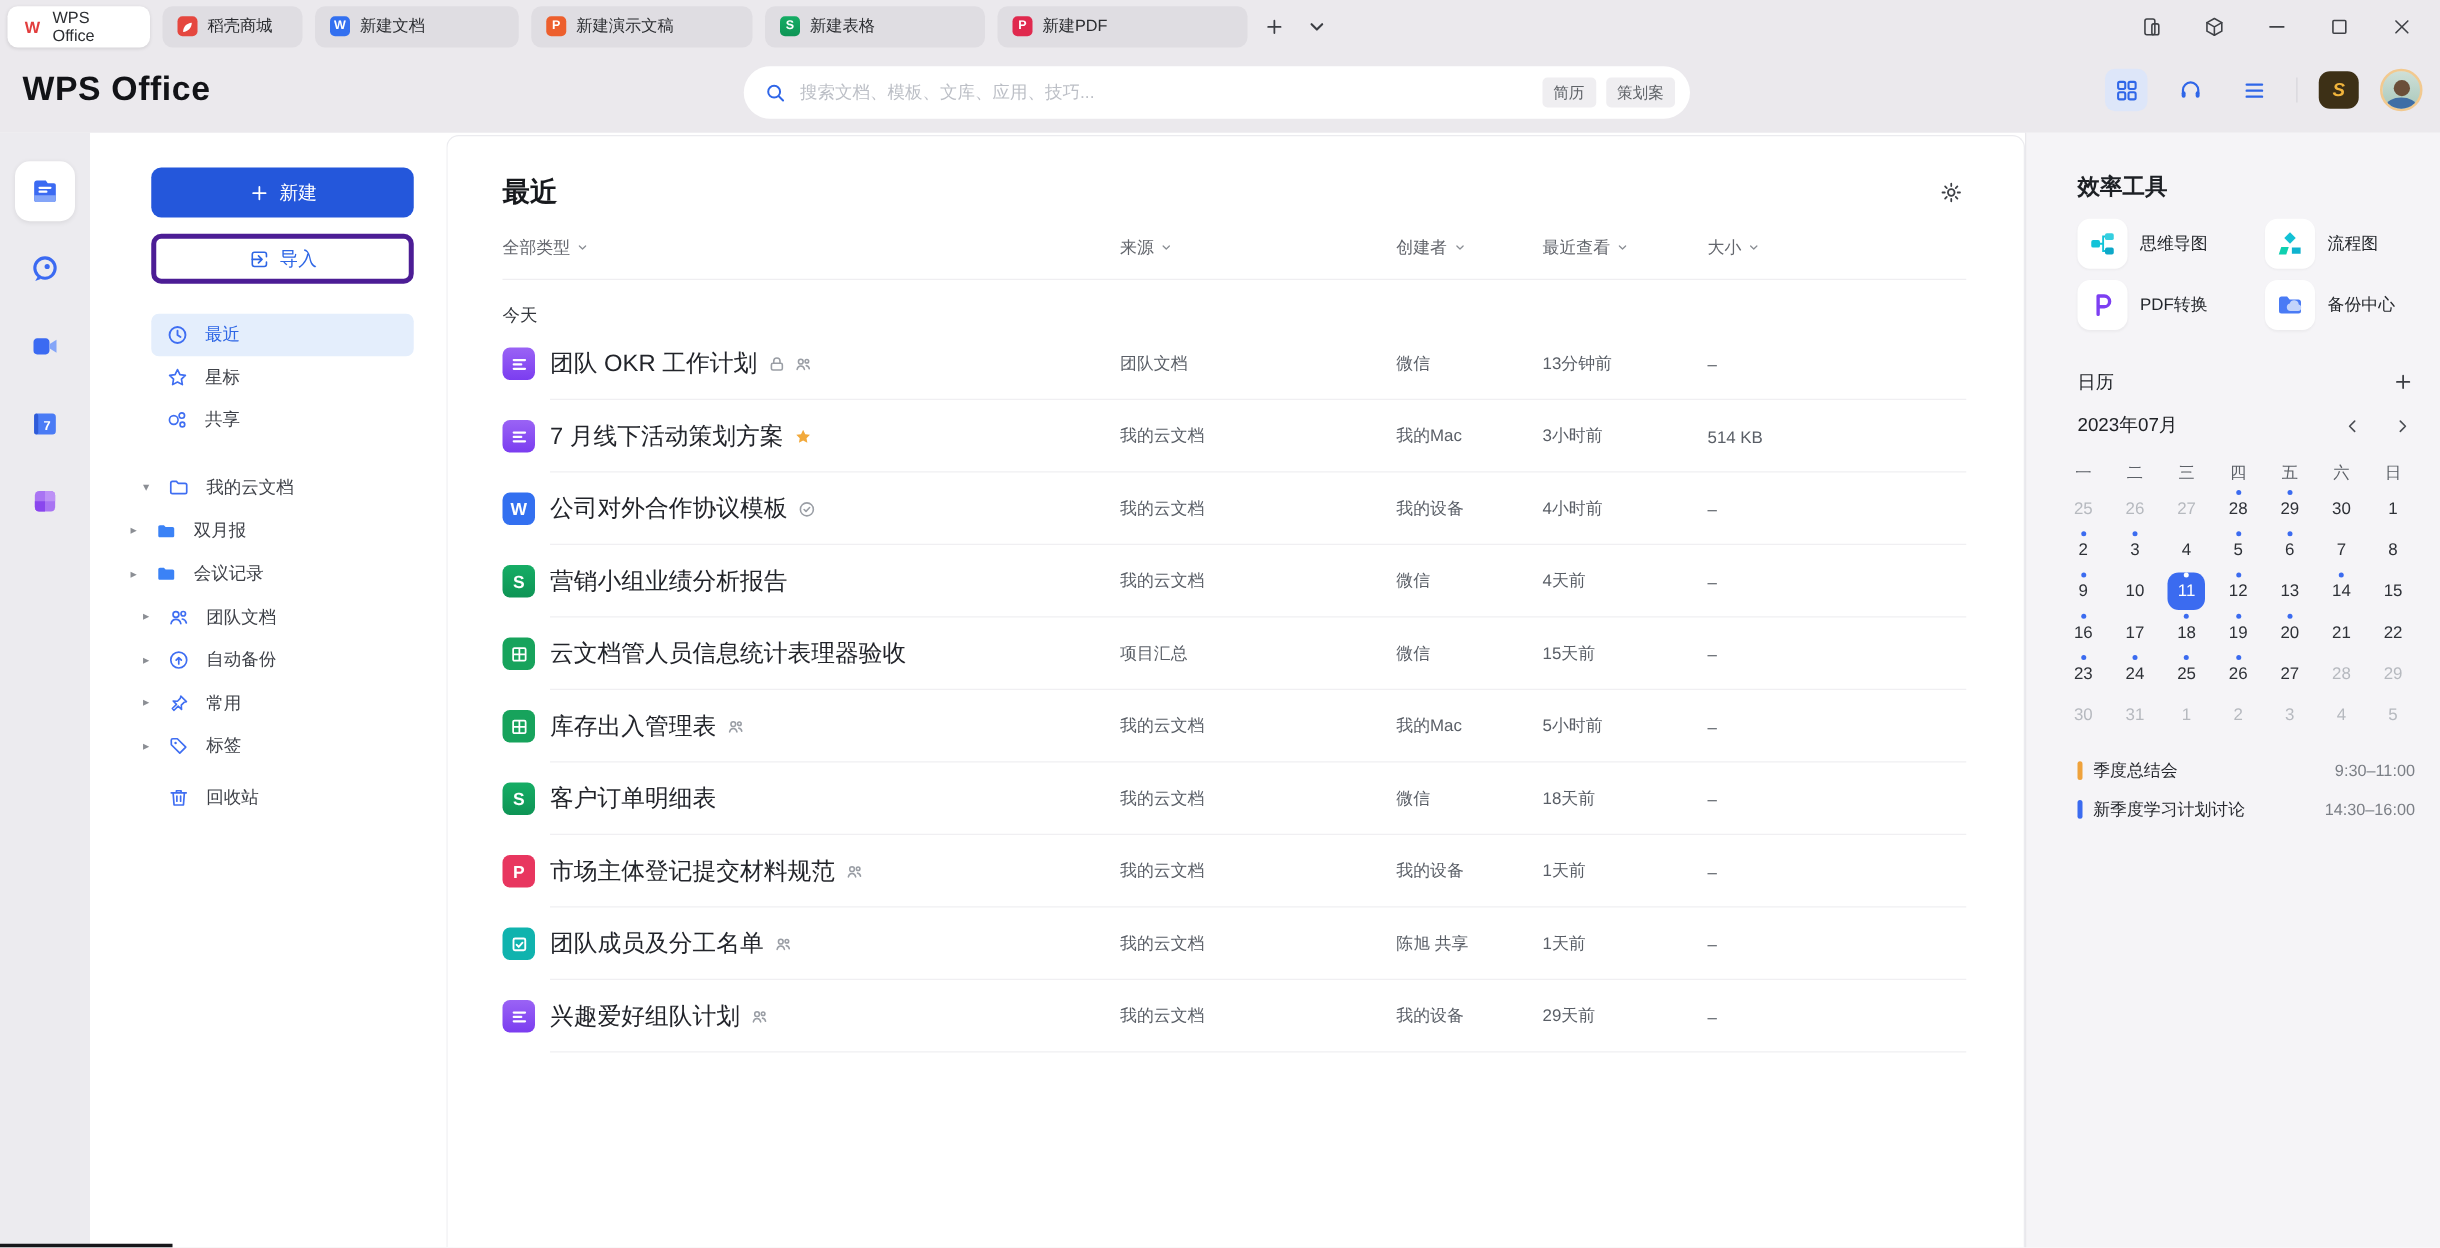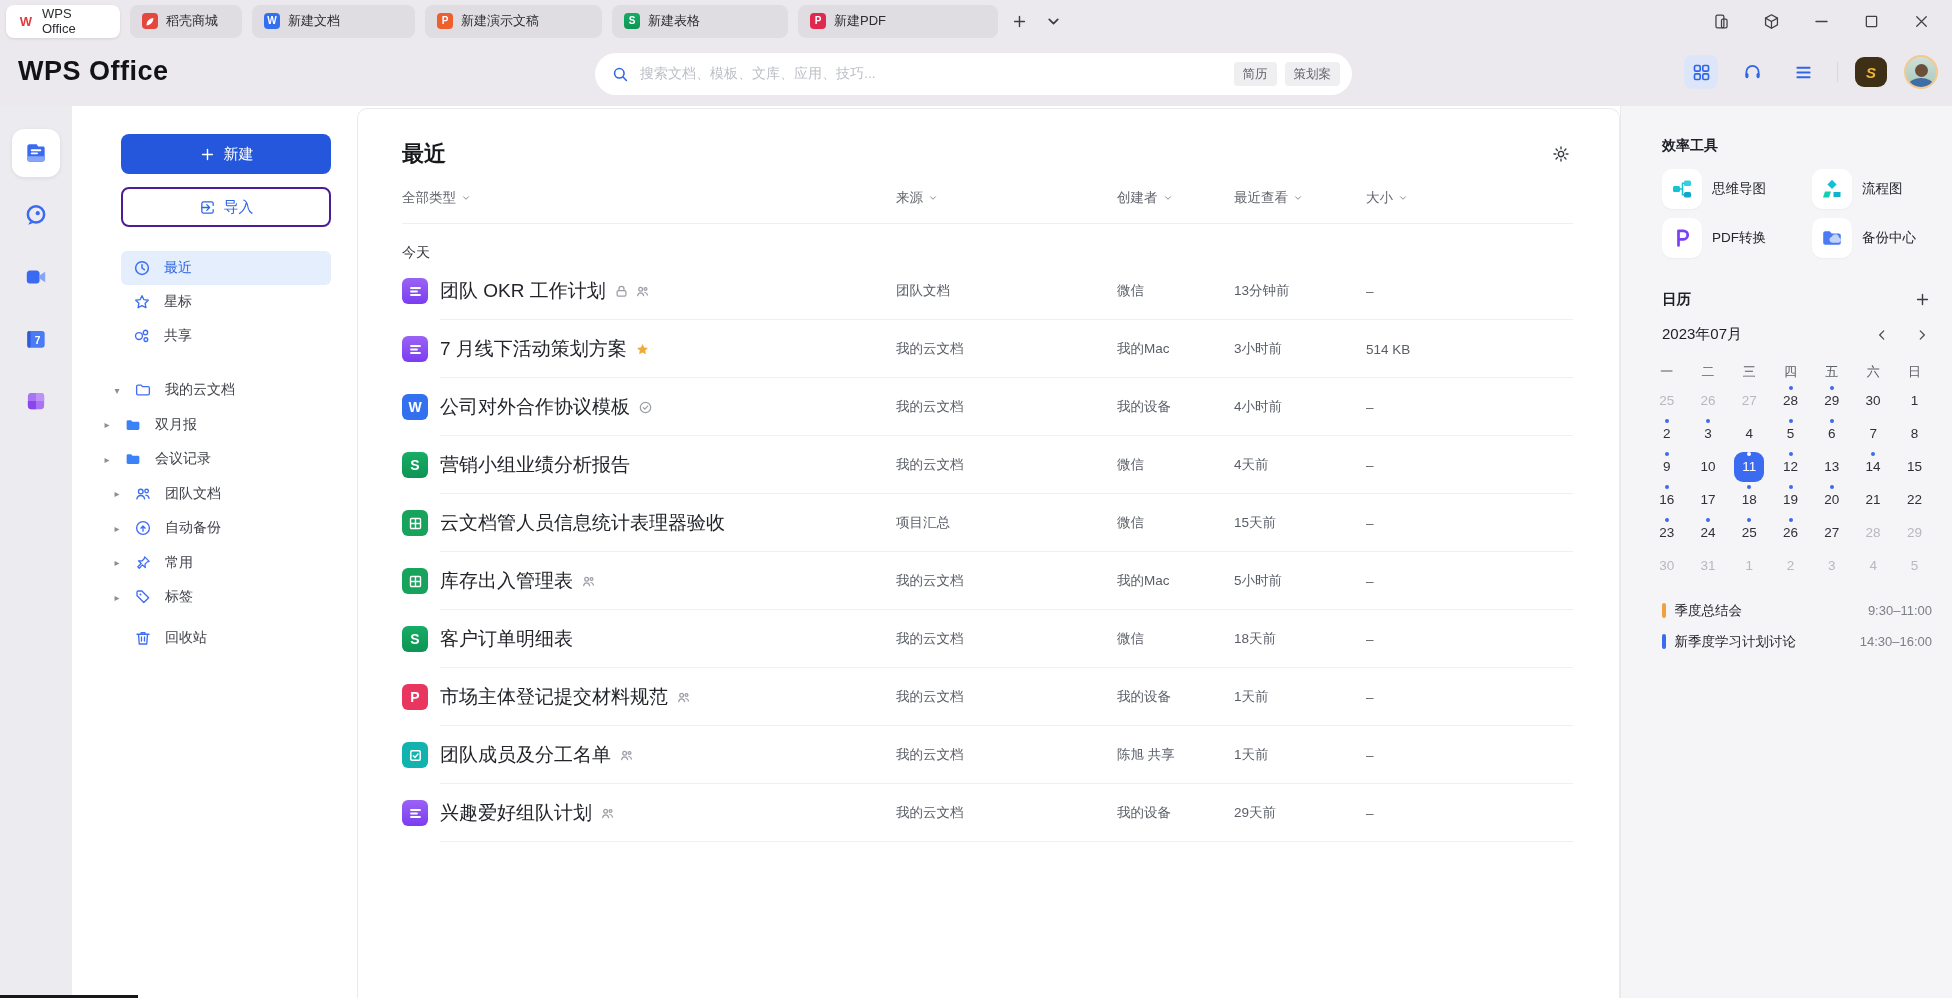--- a/index.html
+++ b/index.html
@@ -49,21 +49,21 @@
   .workspace{flex:1;display:flex;background:#fff;min-height:0}
   .rail{width:72px;background:#ecebef;display:flex;flex-direction:column;align-items:center;padding-top:23px;gap:14px;flex:none}
   .rail-item{width:48px;height:48px;border-radius:12px;display:flex;align-items:center;justify-content:center}
   .rail-item.active{background:#fff;box-shadow:0 1px 4px rgba(0,0,0,.08)}
   .rail-item svg{width:26px;height:26px}
 
   .sidebar{width:285px;flex:none;padding-top:28px}
   .btn-new,.btn-import{width:210px;height:40px;margin-left:49px;border-radius:8px;display:flex;align-items:center;justify-content:center;gap:8px;font-size:15px;border:none}
   .btn-new{background:#2457db;color:#fff;font-weight:500}
   .btn-new svg{width:17px;height:17px}
-  .btn-import{margin-top:13px;background:#fff;border:2px solid #4c1d95;color:#2e66e5}
+  .btn-import{margin-top:13px;background:#fff;border:4px solid #4c1d95;color:#2e66e5}
   .btn-import svg{width:17px;height:17px}
   .side-group{margin-top:24px}
   .side-item{width:210px;height:34px;margin-left:49px;border-radius:6px;display:flex;align-items:center;padding:0 12px;gap:13px;font-size:14px;color:#3e4148}
   .side-item.active{background:#e4eefc;color:#2e66e5;font-weight:500}
   .si-ic{width:18px;height:18px;color:#3f6ef2;flex:none}
   .si-ic svg{width:18px;height:18px}
   .side-tree{margin-top:20px}
   .tree-item{height:34.5px;display:flex;align-items:center;padding-left:38px;font-size:14px;color:#3e4148}
   .tree-item .si-ic{margin:0 13px 0 10px}
   .tree-item.lvl-1{padding-left:28px}
@@ -98,27 +98,27 @@
   .ft-pdf{background:#e8365f}
   .ft-form{background:#10b3ae}
   .fname{font-size:19px;color:#22242a;white-space:nowrap;overflow:hidden;text-overflow:ellipsis}
   .badges{display:inline-flex;gap:6px;margin-left:8px;vertical-align:-2px}
   .badge{width:15px;height:15px;color:#9a9ea5}
   .badge svg{width:15px;height:15px}
   .fcol{font-size:13.5px;color:#595e66;white-space:nowrap}
 
   
   .rightpanel{width:332px;flex:none;background:#f5f4f7;border-left:1px solid #e9e8ec;padding:31px 20px 0 41px}
-  .rp-title{font-size:14px;font-weight:700;color:#1d2025}
+  .rp-title{font-size:18px;font-weight:700;color:#1d2025}
   .tools{margin-top:14px;display:grid;grid-template-columns:150px 1fr;row-gap:9px}
   .tool{display:flex;align-items:center;gap:10px;font-size:13.5px;color:#23262b}
   .tool-ic{width:40px;height:40px;background:#fff;border-radius:10px;display:flex;align-items:center;justify-content:center;box-shadow:0 1px 2px rgba(0,0,0,.04)}
   .tool-ic svg{width:24px;height:24px}
   .cal-head{margin-top:31px;display:flex;align-items:center}
-  .cal-head .ct{font-size:14.5px;font-weight:700;color:#1d2025}
+  .cal-head .ct{font-size:14.5px;font-weight:400;color:#1d2025}
   .icon-btn{border:none;background:transparent;color:#3c3e44;width:20px;height:20px;display:flex;align-items:center;justify-content:center}
   .icon-btn svg{width:17px;height:17px}
   .cal-head .icon-btn{margin-left:auto}
   .cal-month{margin-top:16px;display:flex;font-size:15px;color:#202227}
   .cal-month .nav{margin-left:auto;display:flex;gap:20px}
   .cal-month .nav .icon-btn svg{width:14px;height:14px;color:#4a4d53}
   .cal-grid{margin-left:-16px;width:289px;display:grid;grid-template-columns:repeat(7,41.3px)}
   .weekdays{margin-top:15px}
   .wd{height:24px;display:flex;align-items:center;justify-content:center;font-size:13px;color:#5c6067}
   .day{height:33px;display:flex;align-items:center;justify-content:center;font-size:13.5px;color:#2e3137;position:relative}

